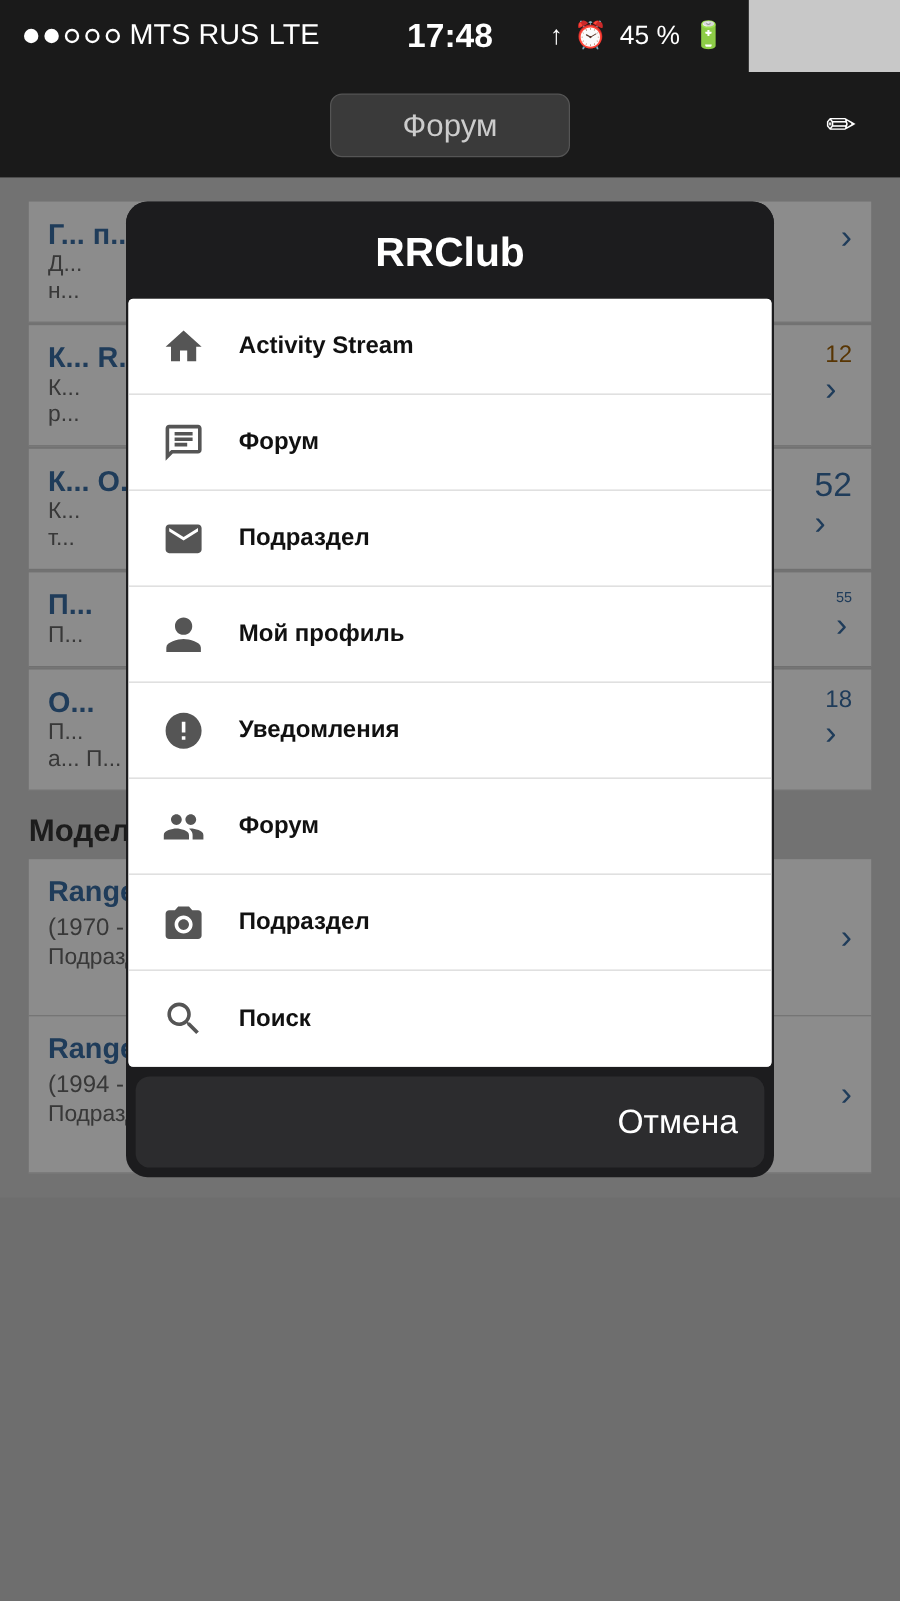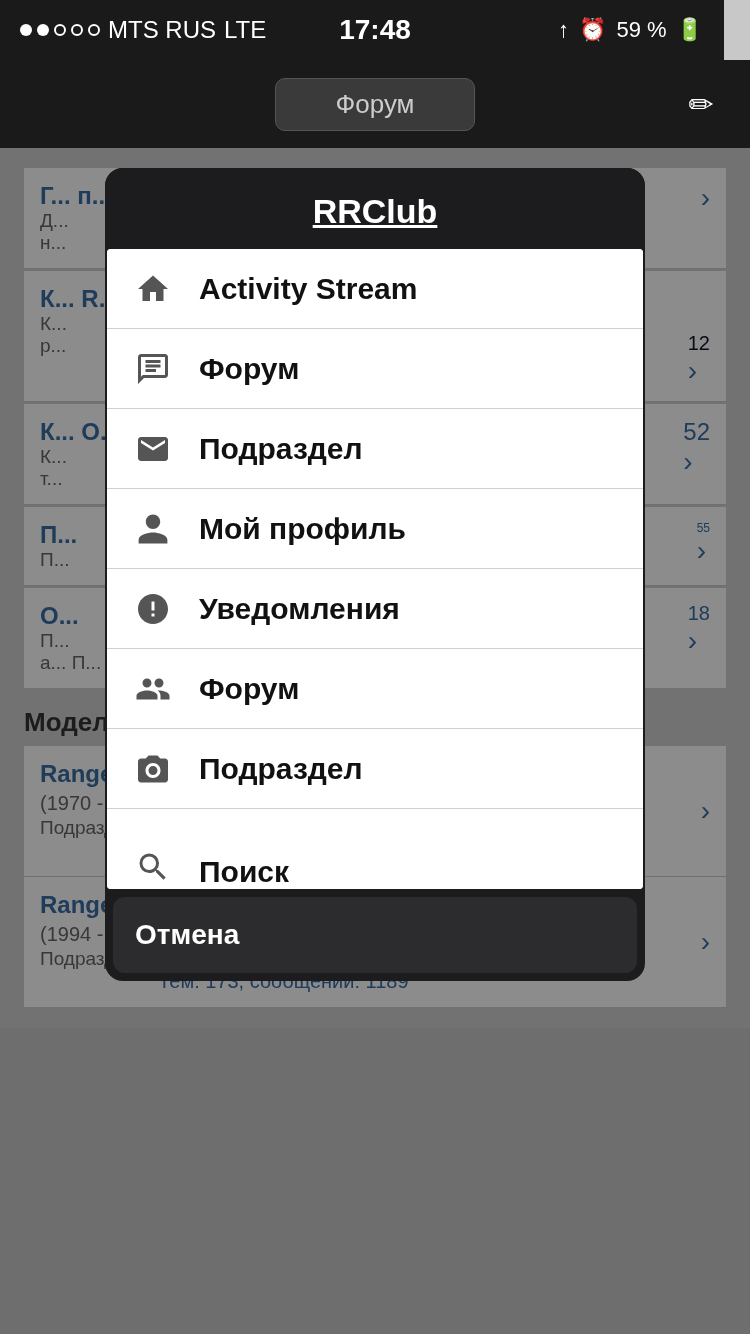--- a/index.html
+++ b/index.html
@@ -8,21 +8,21 @@
       width: 750px;
       min-height: 1334px;
       font-family: -apple-system, 'Helvetica Neue', Arial, sans-serif;
       background: #c8c8c8;
       position: relative;
       overflow: hidden;
     }
 
     
     .status-bar {
-      width: 724px;
+      width: 624px;
       height: 60px;
       background: #1a1a1a;
       display: flex;
       align-items: center;
       justify-content: space-between;
       padding: 0 20px;
       color: white;
       font-size: 24px;
       font-weight: 500;
     }
@@ -97,64 +97,63 @@
       overflow: hidden;
       margin-top: 10px;
     }
     .modal-title {
       text-align: center;
       padding: 24px 20px 18px;
       color: white;
       font-size: 34px;
       font-weight: 700;
       background: #1c1c1e;
-      text-decoration: underline;
     }
     .menu-list {
       background: white;
       border-radius: 4px;
       margin: 0 2px;
       overflow: hidden;
     }
     .menu-item {
       display: flex;
       align-items: center;
       padding: 0 24px;
       height: 80px;
       border-bottom: 1px solid #d0d0d0;
       background: white;
       cursor: pointer;
       gap: 24px;
     }
-    .menu-item:last-child { border-bottom: none; align-items: flex-end; }
+    .menu-item:last-child { border-bottom: none; }
     .menu-icon {
       width: 44px;
       height: 44px;
       display: flex;
       align-items: center;
       justify-content: center;
       color: #555;
       flex-shrink: 0;
     }
     .menu-icon svg { width: 36px; height: 36px; fill: #555; }
     .menu-label {
-      font-size: 30px;
+      font-size: 20px;
       font-weight: 600;
       color: #111;
     }
     .cancel-btn {
       display: block;
       width: calc(100% - 16px);
       margin: 8px 8px 8px 8px;
       padding: 22px;
       background: #2c2c2e;
       color: white;
       font-size: 28px;
-      font-weight: 700;
-      text-align: left;
+      font-weight: 400;
+      text-align: right;
       border-radius: 12px;
       cursor: pointer;
     }
     .bg-list-item {
       background: white;
       border-bottom: 1px solid #ccc;
       padding: 14px 16px;
       display: flex;
       justify-content: space-between;
       align-items: center;
@@ -175,21 +174,21 @@
       <div class="dot empty"></div>
       <div class="dot empty"></div>
     </div>
     <span>MTS RUS</span>
     <span>LTE</span>
   </div>
   <span class="status-time">17:48</span>
   <div class="status-right">
     <span>↑</span>
     <span>⏰</span>
-    <span>59 %</span>
+    <span>45 %</span>
     <span>🔋</span>
   </div>
 </div>
 
 <div class="nav-bar">
   <div class="nav-title-btn">Форум</div>
   <div class="nav-edit-btn">✏</div>
 </div>
 
 <div class="bg-content">
@@ -202,32 +201,32 @@
     </div>
     <div style="color:#3a6ea5; font-size:28px;">›</div>
   </div>
   <div style="background: white; padding: 14px 16px; border-bottom: 1px solid #ccc; display:flex; justify-content:space-between; margin-bottom:2px;">
     <div>
       <div style="color:#3a6ea5; font-size:24px; font-weight:600;">К... R...</div>
       <div style="color:#666; font-size:19px;">К...</div>
       <div style="color:#666; font-size:19px;">р...</div>
     </div>
     <div>
-      <div style="color:#0f172a; font-size:20px; text-align:right;margin-top:47px;">12</div>
+      <div style="color:#a16207; font-size:20px; text-align:right;">12</div>
       <div style="color:#3a6ea5; font-size:28px;">›</div>
     </div>
   </div>
   <div style="background: white; padding: 14px 16px; border-bottom: 1px solid #ccc; display:flex; justify-content:space-between; margin-bottom:2px;">
     <div>
       <div style="color:#3a6ea5; font-size:24px; font-weight:600;">К... O...</div>
       <div style="color:#666; font-size:19px;">К...</div>
       <div style="color:#666; font-size:19px;">т...</div>
     </div>
     <div>
-      <div style="color:#3a6ea5; font-size:24px; text-align:right;">52</div>
+      <div style="color:#3a6ea5; font-size:28px; text-align:right;">52</div>
       <div style="color:#3a6ea5; font-size:28px;">›</div>
     </div>
   </div>
   <div style="background: white; padding: 14px 16px; border-bottom: 1px solid #ccc; display:flex; justify-content:space-between; margin-bottom:2px;">
     <div>
       <div style="color:#3a6ea5; font-size:24px; font-weight:600;">П...</div>
       <div style="color:#666; font-size:19px;">П...</div>
     </div>
     <div>
       <div style="color:#3a6ea5; font-size:12px; text-align:right;">55</div>

